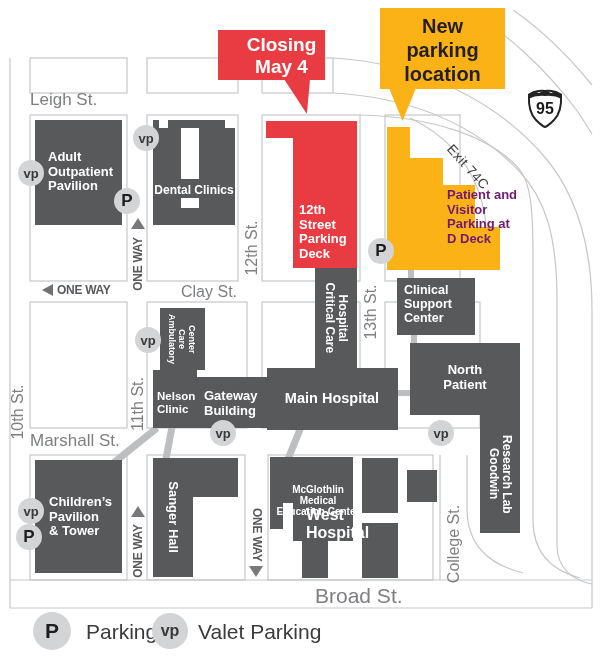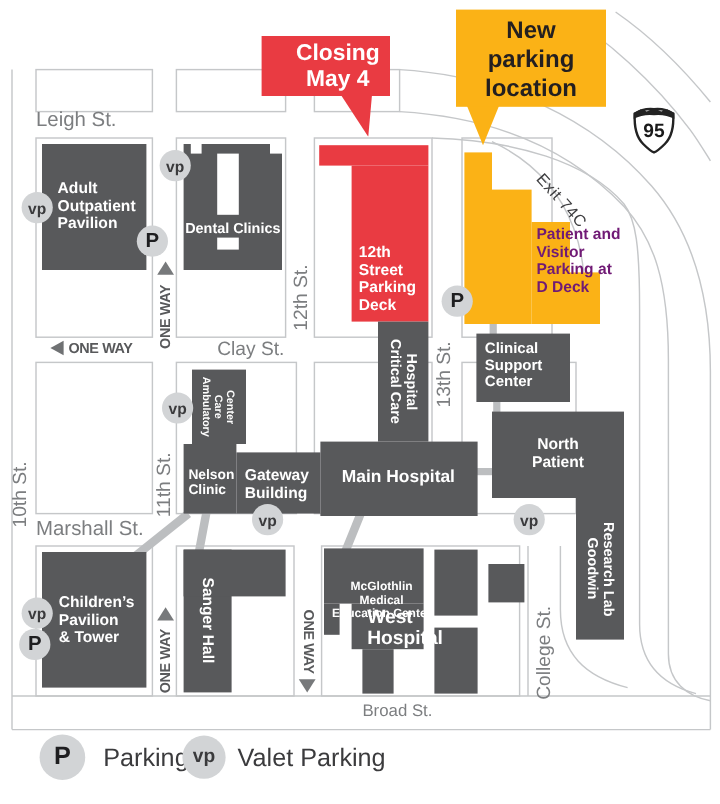--- a/index.html
+++ b/index.html
@@ -74,21 +74,21 @@
       <rect x="396" y="390" width="16" height="6" fill="#BCBEC0"></rect>
       <line x1="301" y1="427" x2="288" y2="459" stroke="#BCBEC0" stroke-width="7"></line>
       <line x1="157" y1="428" x2="112" y2="464" stroke="#BCBEC0" stroke-width="7"></line>
       <line x1="172" y1="427" x2="166" y2="459" stroke="#BCBEC0" stroke-width="7"></line>
     </g>
   </svg>
 
   <div class="st" style="left:30px;top:90px;font-size:17px;">Leigh St.</div>
   <div class="st" style="left:181px;top:283px;">Clay St.</div>
   <div class="st" style="left:30px;top:431px;font-size:17px;">Marshall St.</div>
-  <div class="st" style="left:302px;top:584px;font-size:14px;">Broad St.</div>
+  <div class="st" style="left:315px;top:584px;font-size:21px;">Broad St.</div>
   <div class="st rot90" style="left:18px;top:412px;">10th St.</div>
   <div class="st rot90" style="left:138px;top:404px;">11th St.</div>
   <div class="st rot90" style="left:252px;top:248px;">12th St.</div>
   <div class="st rot90" style="left:371px;top:312px;">13th St.</div>
   <div class="st rot90" style="left:454px;top:544px;">College St.</div>
   <div class="st" style="left:468px;top:167px;color:#3E3E40;font-size:13.5px;letter-spacing:0.5px;transform:translate(-50%,-50%) rotate(48deg);">Exit 74C</div>
 
   <div style="position:absolute;left:526px;top:86px;z-index:11;">
     <svg width="38" height="44" viewBox="0 0 38 44">
       <path d="M3,9 Q10,4 19,5 Q28,4 35,9 Q36,26 28,34 Q22,40 19,41 Q16,40 10,34 Q2,26 3,9 Z" fill="#fff" stroke="#232323" stroke-width="2"></path>

